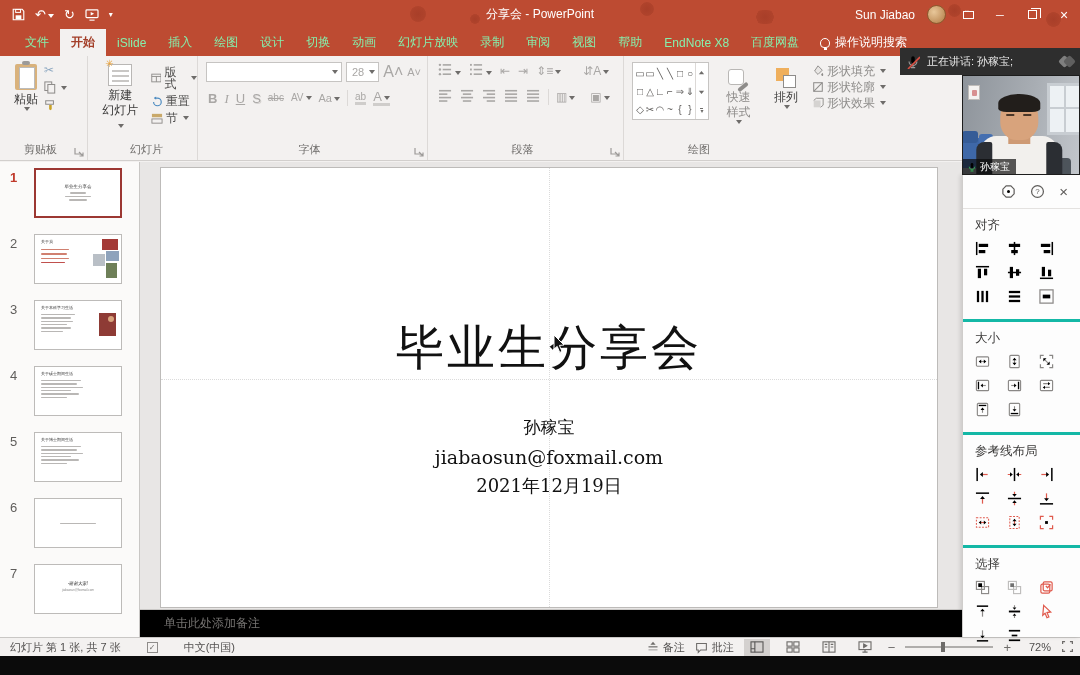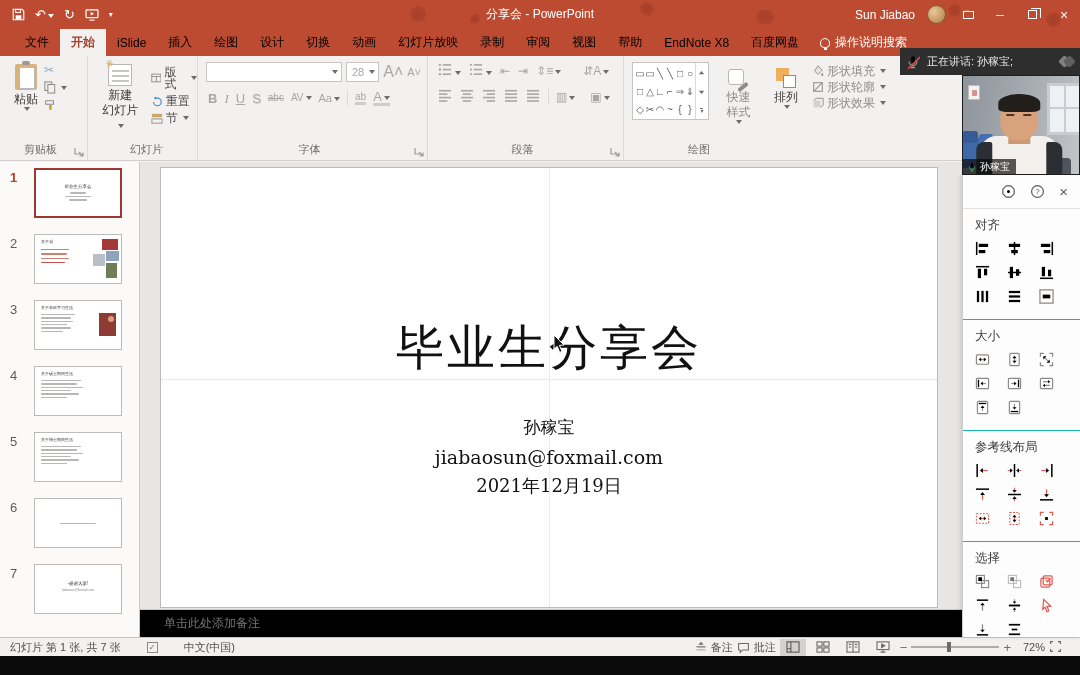--- a/index.html
+++ b/index.html
@@ -21,21 +21,21 @@
   .tb-user { font-size:12px; }
   .avatar { width:19px; height:19px; border-radius:50%; background:radial-gradient(circle at 35% 35%, #e8c79a, #b07b44); border:1px solid #8a5a2e; }
   .winbtn { width:20px; height:18px; display:flex; align-items:center; justify-content:center; font-size:11px; color:#fff;}
   .restore-glyph { width:9px; height:9px; border:1px solid #fff; position:relative;}
   .restore-glyph:before { content:""; position:absolute; left:2px; top:-3px; width:9px; height:9px; border:1px solid #fff; border-left:none; border-bottom:none;}
   .ribbonopt-glyph { width:11px; height:8px; border:1px solid #fff; position:relative;}
   .ribbonopt-glyph:before{ content:"ˇ"; position:absolute; left:2px; top:-3px; font-size:9px;}
 
   
   .tabrow { position:absolute; left:0; top:29px; width:100%; height:27px; background:#BD4B32; display:flex; align-items:stretch; padding-left:14px; }
-  .tab { color:#000000; font-size:12px; padding:0 11px; display:flex; align-items:center; white-space:nowrap; }
+  .tab { color:#86efac; font-size:12px; padding:0 11px; display:flex; align-items:center; white-space:nowrap; }
   .tab.active { background:#F3F1F0; color:#A33E28; font-weight:bold; }
   .tellme { display:flex; align-items:center; gap:5px; color:#fff; font-size:12px; padding:0 10px; white-space:nowrap;}
   .bulb { width:10px; height:10px; border:1.4px solid #fff; border-radius:50% 50% 40% 40%; position:relative;}
   .bulb:after{ content:""; position:absolute; left:2.5px; bottom:-3px; width:3px; height:2px; background:#fff;}
 
   
   .ribbon { position:absolute; left:0; top:56px; width:100%; height:105px; background:#F3F1F0; border-bottom:1px solid #D2CFCD; display:flex; }
   .rgroup { position:relative; height:100%; border-right:1px solid #DCD9D7; padding-top:4px; }
   .rlabel { position:absolute; bottom:3px; left:8px; right:14px; text-align:center; font-size:11px; color:#6E6C6A; }
   .launcher { position:absolute; bottom:3px; right:3px; width:10px; height:10px; opacity:.65;}
@@ -97,21 +97,21 @@
   .slide-sub .l3 { font-size:18px; }
   .cursor { position:absolute; left:392px; top:166px; z-index:5;}
   .vscroll { position:absolute; right:4px; top:0; bottom:46px; width:15px; background:#F0EFEE; border-left:1px solid #E0DEDC;}
   .vthumb { position:absolute; left:2px; top:4px; width:11px; height:58px; background:#fff; border:1px solid #C6C4C2; border-radius:2px;}
   .vbtns { position:absolute; left:0; bottom:2px; width:100%; display:flex; flex-direction:column; align-items:center; gap:6px; color:#6E6C6A;}
   .notesbar { position:absolute; left:0; right:0; bottom:0; height:28px; background:#000000; border-top:1px solid #C9C7C5; display:flex; align-items:center; padding-left:24px; font-size:12px; color:#767472;}
 
   
   .statusbar { position:absolute; left:0; top:637px; width:100%; height:19px; background:#F3F1F0; border-top:1px solid #C9C7C5; display:flex; align-items:center; font-size:11px; color:#514F4E; z-index:30;}
   .statusbar .left { display:flex; align-items:center; gap:26px; padding-left:10px;}
-  .statusbar .right { margin-left:auto; display:flex; align-items:center; gap:4px; padding-right:18px;}
+  .statusbar .right { margin-left:auto; display:flex; align-items:center; gap:10px; padding-right:6px;}
   .sbtn { display:flex; align-items:center; gap:4px; }
   .viewbtn { width:26px; height:17px; display:flex; align-items:center; justify-content:center; color:#6E6C6A;}
   .viewbtn.active { background:#D4D1CF; }
   .zoomtrack { position:relative; width:88px; height:2px; background:#AFADAB; }
   .zoomhandle { position:absolute; left:36px; top:-4px; width:4px; height:10px; background:#6E6C6A;}
   .accbox { width:11px; height:11px; border:1px solid #8E8C8A; font-size:8px; display:flex; align-items:center; justify-content:center; color:#6E6C6A;}
 
   
   .speakbar { position:absolute; left:900px; top:48px; width:180px; height:27px; background:#2E2E2E; display:flex; align-items:center; gap:7px; padding:0 6px; z-index:40;}
   .speaktext { color:#E8E8E8; font-size:11px; white-space:nowrap; flex:1;}
@@ -136,21 +136,21 @@
   .wc-face { position:absolute; bottom:36px; left:24px; width:38px; height:42px; background:#D8A37C; border-radius:45% 45% 42% 42%;}
   .wc-hair { position:absolute; bottom:64px; left:22px; width:42px; height:18px; background:#221E1B; border-radius:50% 50% 20% 20%;}
   .wc-brow { position:absolute; width:8px; height:2px; background:#4a3628; bottom:60px;}
   .wc-label { position:absolute; left:0; bottom:0; height:15px; background:rgba(10,10,10,.68); display:flex; align-items:center; gap:3px; padding:0 6px 0 4px; z-index:5;}
   .wc-label span { color:#fff; font-size:10px; }
 
   
   .sidepanel { position:absolute; left:962px; top:175px; width:118px; height:462px; background:#FDFDFD; border-left:1px solid #CFCDCB; box-shadow:-2px 0 4px rgba(0,0,0,.12); z-index:35; font-size:13px; color:#3B3A39;}
   .sp-head { height:34px; display:flex; align-items:center; justify-content:flex-end; gap:14px; padding-right:12px; border-bottom:1px solid #E4E2E0; color:#5f5d5b;}
   .sp-head .hicon { font-size:13px; line-height:1;}
-  .sp-sec { padding:8px 0 6px 12px; border-bottom:1px solid #14b8a6;}
+  .sp-sec { padding:8px 0 6px 12px; border-bottom:3px solid #14b8a6;}
   .sp-sec:last-child { border-bottom:none;}
   .sp-label { font-size:12.5px; color:#3B3A39; margin-bottom:7px;}
   .pgrid { display:grid; grid-template-columns:repeat(3,32px); grid-auto-rows:24px; }
   .pgrid .cell { display:flex; align-items:flex-start; }
   .pgrid svg { width:15px; height:15px; color:#8A8886; }
   .pgrid.red svg { color:#E05A4D; }
   .pgrid svg.redone { color:#E05A4D; }
   .pgrid svg.faded { opacity:.55; }
 
   

